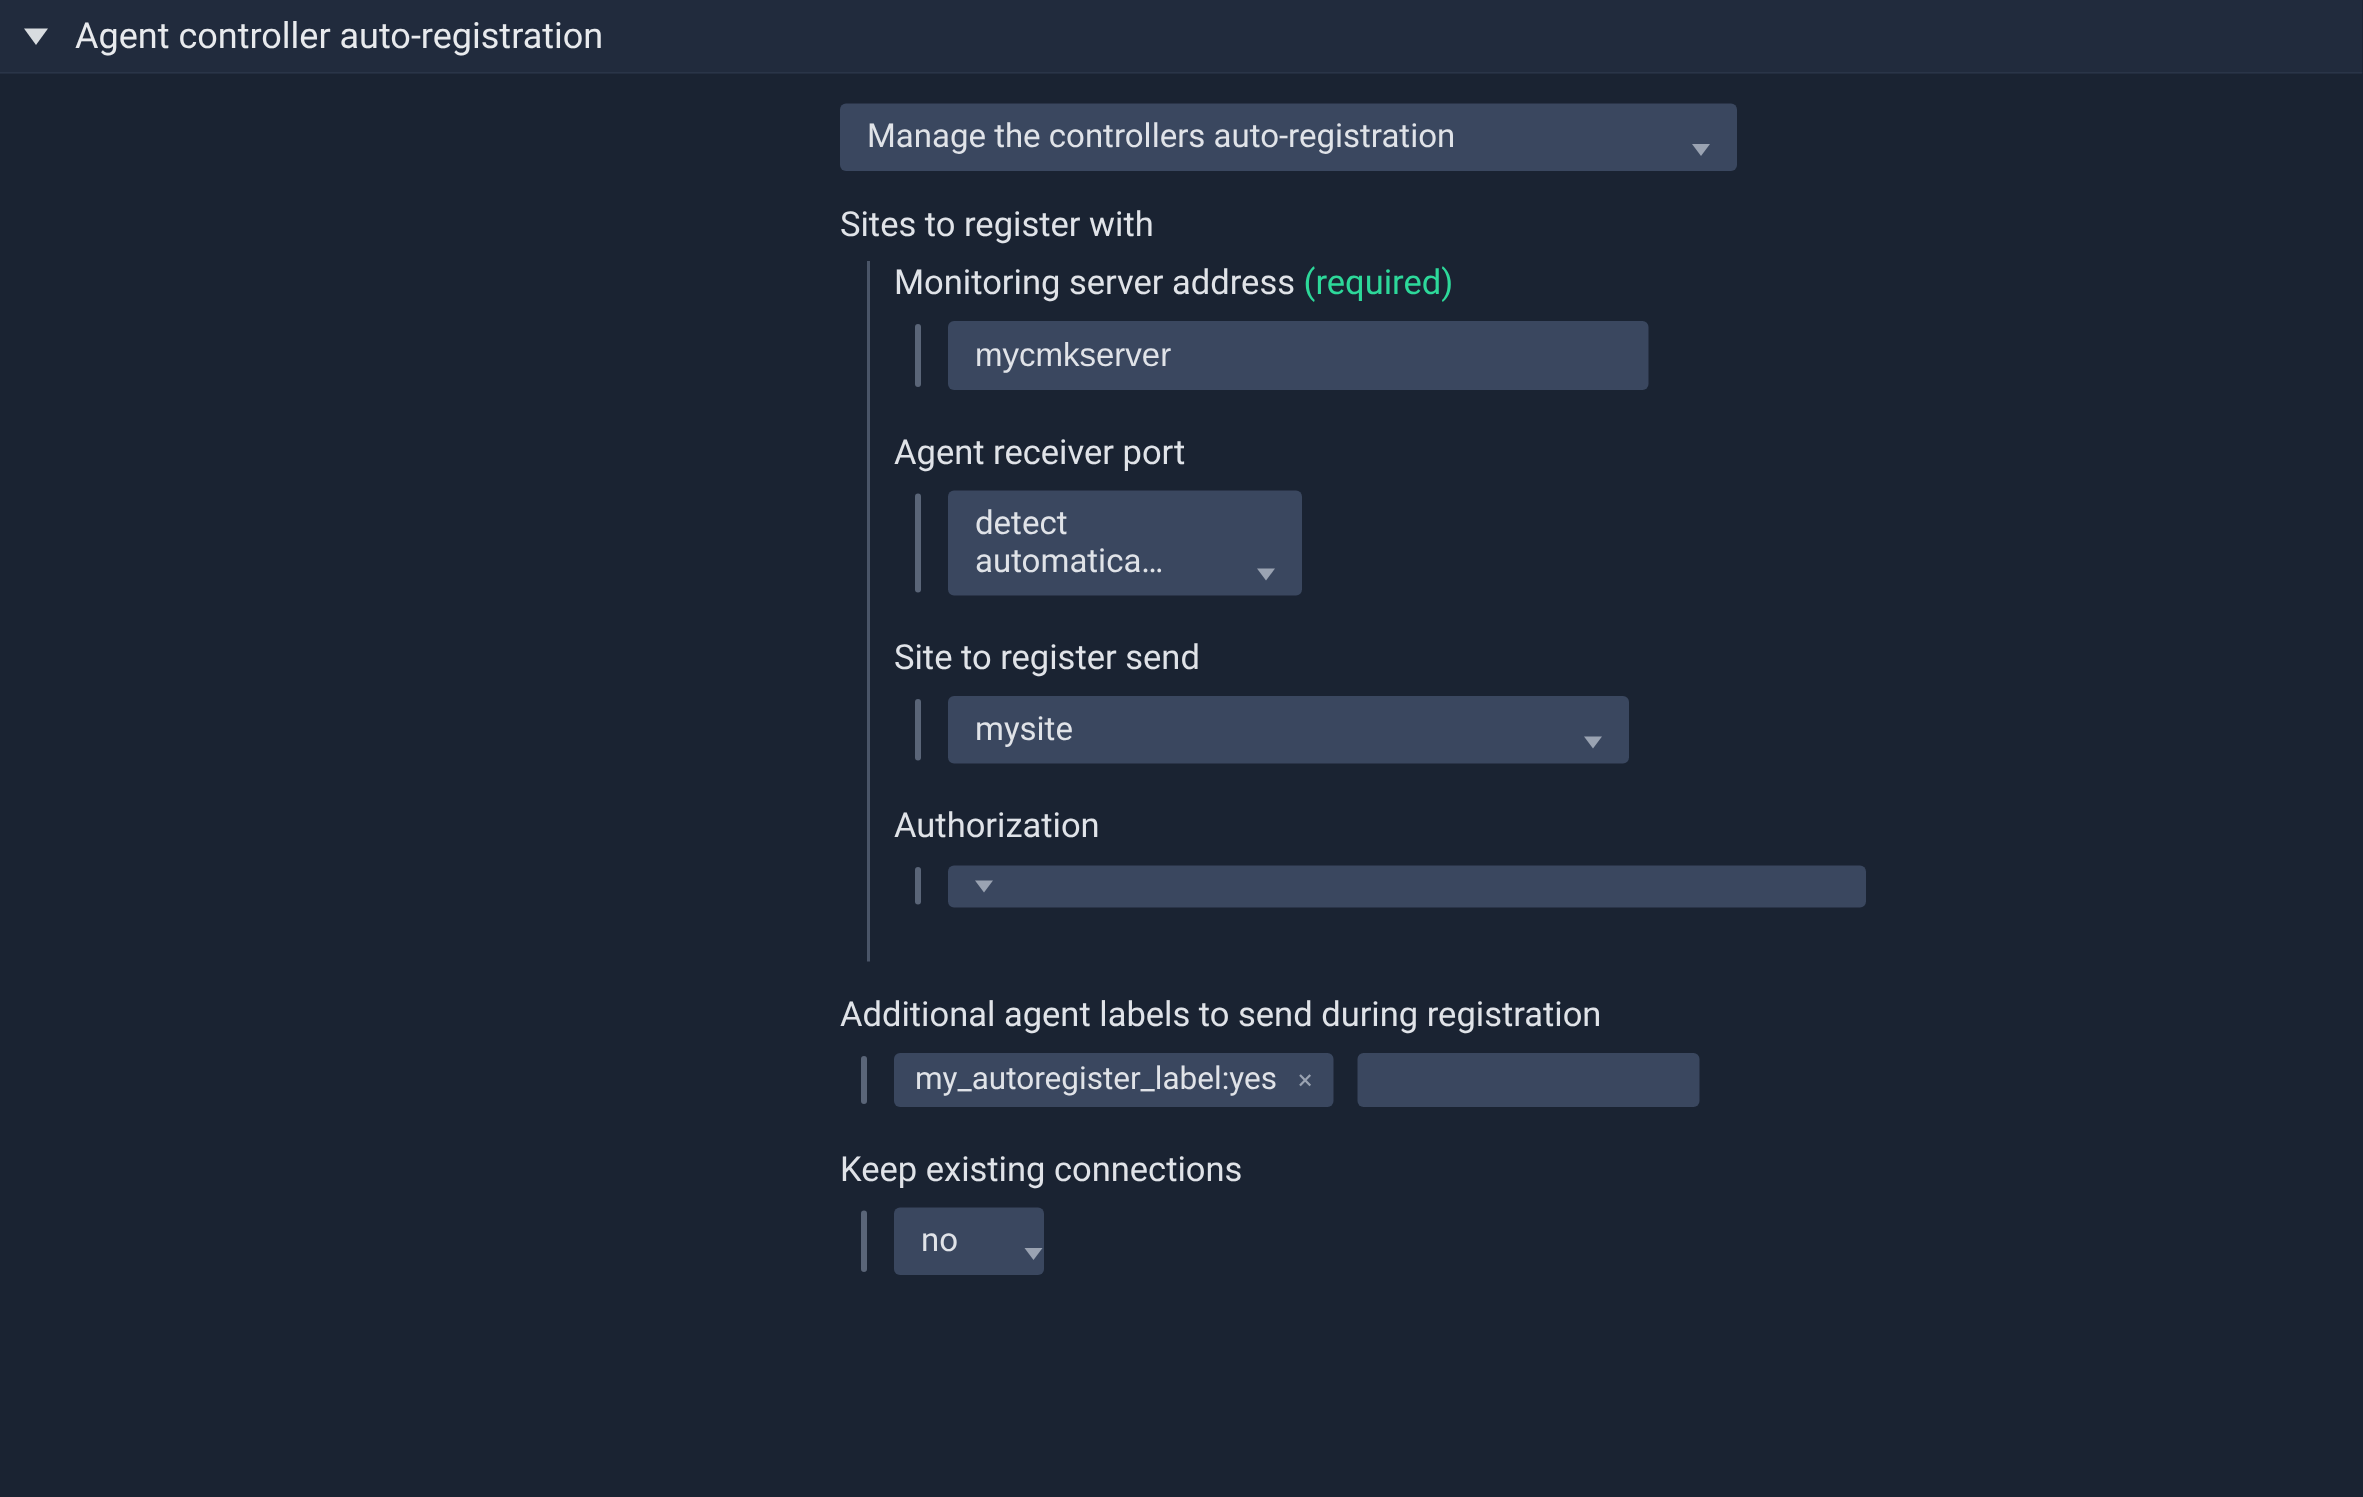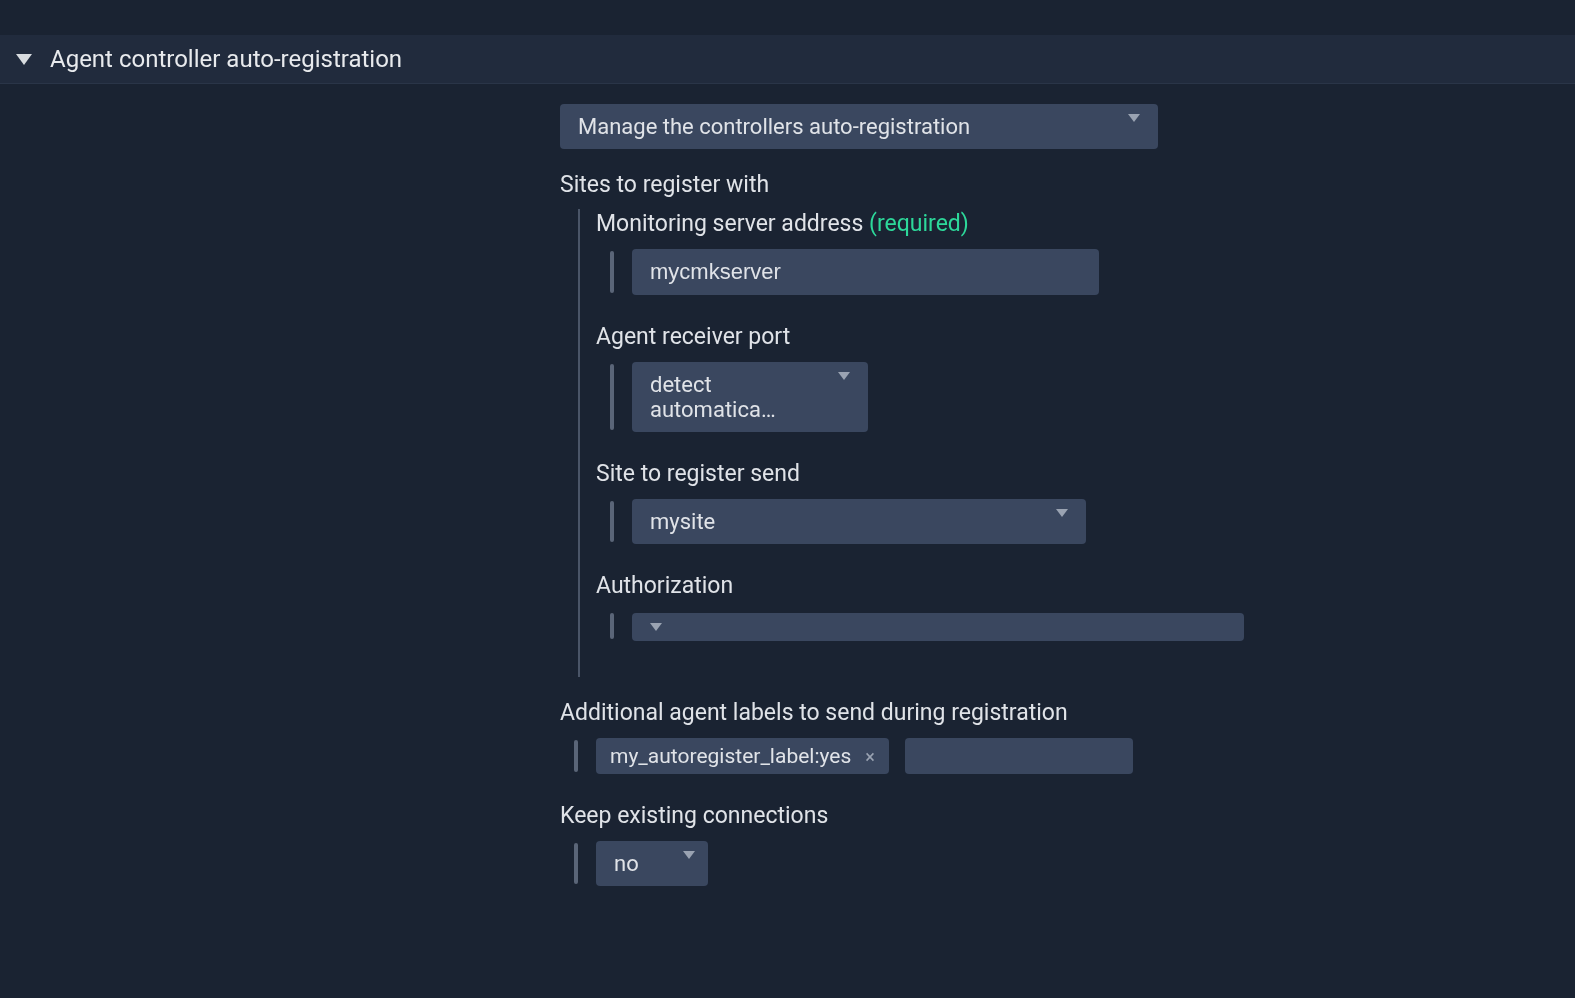--- a/index.html
+++ b/index.html
@@ -16,21 +16,20 @@
     height: 998px;
     overflow: hidden;
   }
   .header-bar {
     background: #212b3d;
     padding: 10px 16px;
     display: flex;
     align-items: center;
     gap: 18px;
     border-bottom: 1px solid #2a3548;
-    margin-top: 35px;
   }
   .triangle-down {
     width: 0;
     height: 0;
     border-left: 8px solid transparent;
     border-right: 8px solid transparent;
     border-top: 11px solid #d8dce0;
     cursor: pointer;
   }
   .header-title {
@@ -39,32 +38,32 @@
     font-size: 24px;
   }
   .content-area {
     padding: 20px 0 0 560px;
   }
   .select-box {
     background: #3a475f;
     border-radius: 4px;
     padding: 10px 18px;
     display: inline-flex;
-    align-items: flex-start;
+    align-items: flex-end;
     justify-content: space-between;
     color: #e0e3e8;
     cursor: pointer;
     font-size: 22px;
     gap: 20px;
   }
   .select-box.wide-1 { width: 598px; }
   .select-box.wide-2 { width: 236px; }
   .select-box.wide-3 { width: 454px; }
   .select-box.wide-4 { width: 612px; }
-  .select-box.wide-5 { width: 112px; gap: 44px; }
+  .select-box.wide-5 { width: 100px; gap: 44px; }
   .dropdown-arrow {
     width: 0;
     height: 0;
     border-left: 6px solid transparent;
     border-right: 6px solid transparent;
     border-top: 8px solid #9aa3b2;
     flex-shrink: 0;
   }
   .section-label {
     color: #e0e3e8;

